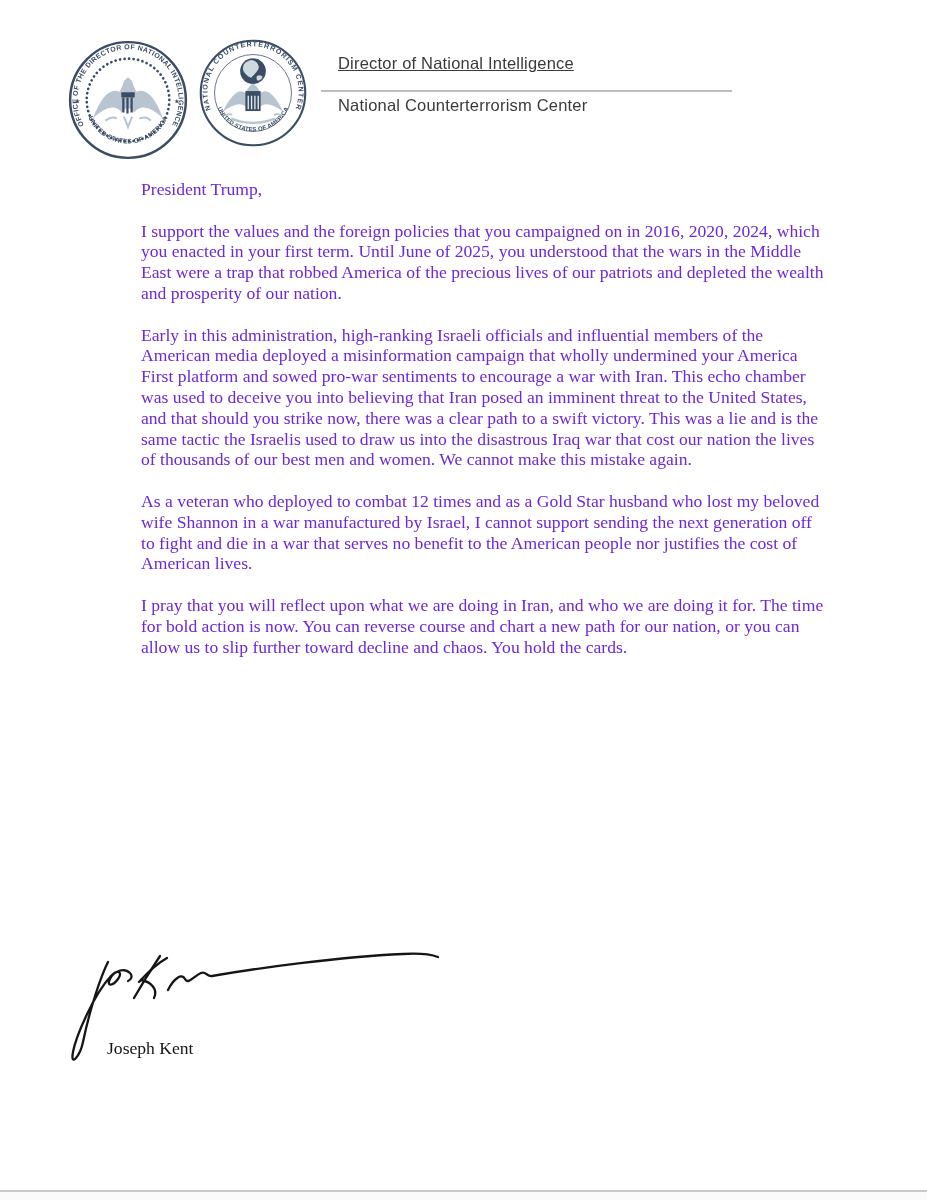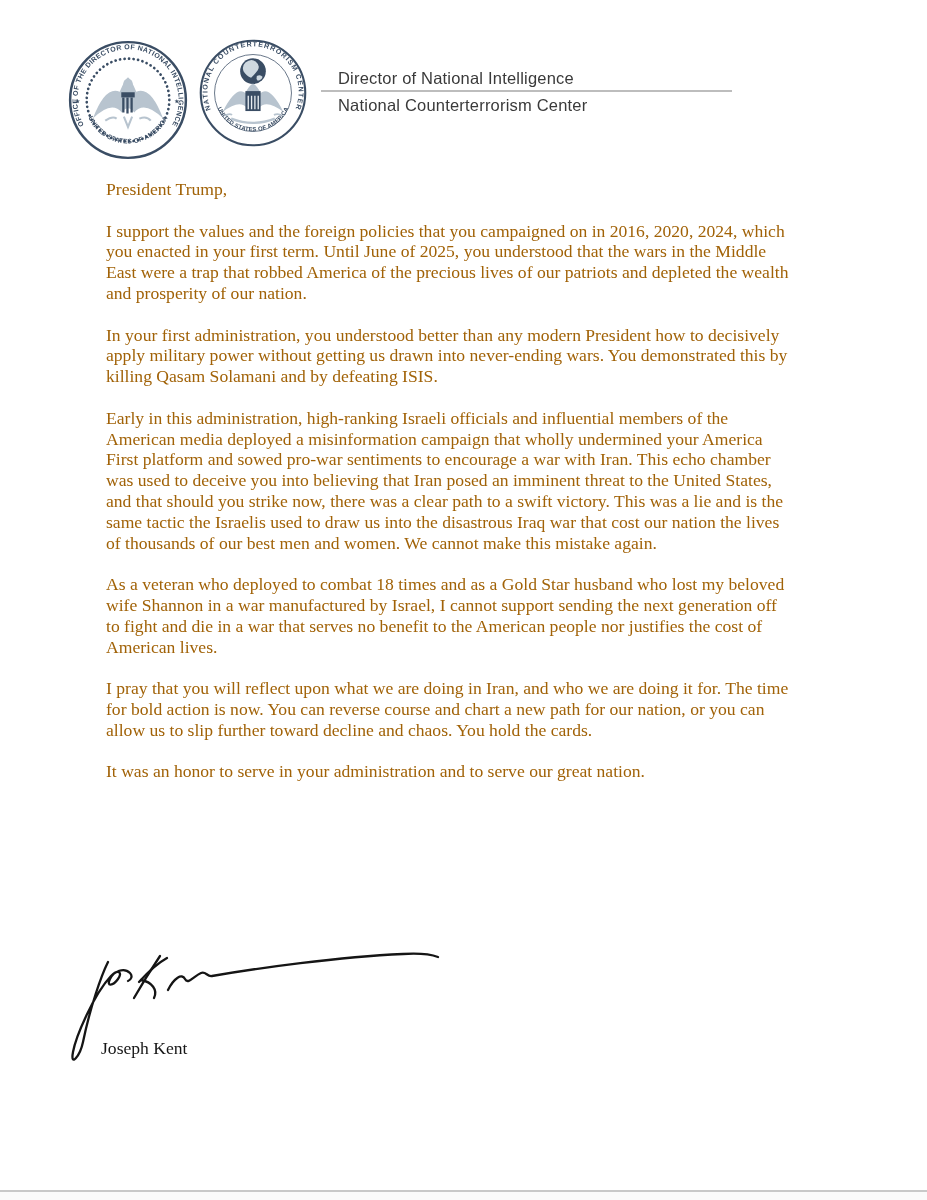--- a/index.html
+++ b/index.html
@@ -9,35 +9,35 @@
   }
   
   .seal{position:absolute;}
   #seal-odni{left:66px;top:38px;width:124px;height:124px;}
   #seal-nctc{left:196px;top:36px;width:114px;height:114px;}
   .lh-text{
     position:absolute;left:338px;
     font-family:"Liberation Sans", sans-serif;
     font-size:16.5px;color:#3a3a3a;letter-spacing:.2px;white-space:nowrap;
   }
-  #lh-line1{top:69px;}
+  #lh-line1{top:54px;text-decoration:underline;}
   #lh-line2{top:96px;}
   #lh-rule{position:absolute;left:321px;top:90px;width:411px;height:1.5px;background:#bdbdbd;}
   
   #letter-body{
     position:absolute;left:106px;top:179px;width:780px;
     font-size:17.6px;line-height:20.8px;
   }
   #letter-body .para{margin:20.8px 0 0 0;white-space:pre-line;}
   #letter-body .salutation{margin:0;}
   #letter-body .first-para{margin-top:14px;}
   
   #signature-svg{position:absolute;left:68px;top:946px;width:380px;height:118px;}
   #signer-block{
-    position:absolute;left:101px;top:1017px;
+    position:absolute;left:107px;top:1017px;
     font-size:17.6px;line-height:20.8px;white-space:pre-line;
   }
   
   #bottom-edge{position:absolute;left:0;top:1190px;width:927px;height:1.5px;background:#c9c9c9;}
   #bottom-strip{position:absolute;left:0;top:1191.5px;width:927px;height:8.5px;background:#fbfbfb;}
   
   .ring-text{fill:var(--ink);font-family:"Liberation Sans", sans-serif;font-weight:bold;}
 </style>
 </head>
 <body>
@@ -95,44 +95,40 @@
         <path d="M37,87 Q60,96 83,87" fill="none" stroke="var(--light)" stroke-width="2.4"></path>
         <path d="M30,84 q5,-3 8,-1 M82,83 q5,-2 8,1" fill="none" stroke="var(--light)" stroke-width="1.8"></path>
       </g>
     </svg>
 
     <div id="lh-line1" class="lh-text">Director of National Intelligence</div>
     <div id="lh-rule"></div>
     <div id="lh-line2" class="lh-text">National Counterterrorism Center</div>
   </div>
 
-  <div id="letter-body" style="color: #a16207;">
+  <div id="letter-body" style="color: #6d28d9; margin-left: 35px;">
     <div class="salutation">President Trump,</div>
     <p class="para">I support the values and the foreign policies that you campaigned on in 2016, 2020, 2024, which
 you enacted in your first term. Until June of 2025, you understood that the wars in the Middle
 East were a trap that robbed America of the precious lives of our patriots and depleted the wealth
 and prosperity of our nation.</p>
-    <p class="para">In your first administration, you understood better than any modern President how to decisively
-apply military power without getting us drawn into never-ending wars. You demonstrated this by
-killing Qasam Solamani and by defeating ISIS.</p>
     <p class="para">Early in this administration, high-ranking Israeli officials and influential members of the
 American media deployed a misinformation campaign that wholly undermined your America
 First platform and sowed pro-war sentiments to encourage a war with Iran. This echo chamber
 was used to deceive you into believing that Iran posed an imminent threat to the United States,
 and that should you strike now, there was a clear path to a swift victory. This was a lie and is the
 same tactic the Israelis used to draw us into the disastrous Iraq war that cost our nation the lives
 of thousands of our best men and women. We cannot make this mistake again.</p>
-    <p class="para">As a veteran who deployed to combat 18 times and as a Gold Star husband who lost my beloved
+    <p class="para">As a veteran who deployed to combat 12 times and as a Gold Star husband who lost my beloved
 wife Shannon in a war manufactured by Israel, I cannot support sending the next generation off
 to fight and die in a war that serves no benefit to the American people nor justifies the cost of
 American lives.</p>
     <p class="para">I pray that you will reflect upon what we are doing in Iran, and who we are doing it for. The time
 for bold action is now. You can reverse course and chart a new path for our nation, or you can
 allow us to slip further toward decline and chaos. You hold the cards.</p>
-    <p class="para">It was an honor to serve in your administration and to serve our great nation.</p>
   </div>
 
   <svg id="signature-svg" viewBox="0 0 380 118">
     <g fill="none" stroke="#151515" stroke-width="2.3" stroke-linecap="round" stroke-linejoin="round">
 
       <path d="M 40 16 C 33 30 22 62 15 96 C 12 110 2 122 5 106 C 8 90 26 48 43 30 C 50 23 55 26 50 33 C 45 40 38 41 42 33 C 46 25 56 21 62 27 C 65 30 63 34 60 35"></path>
 
       <path d="M 92 10 C 84 22 74 38 66 52"></path>
       <path d="M 71 36 C 80 26 90 17 99 12"></path>
       <path d="M 73 34 C 84 36 90 44 86 52"></path>

